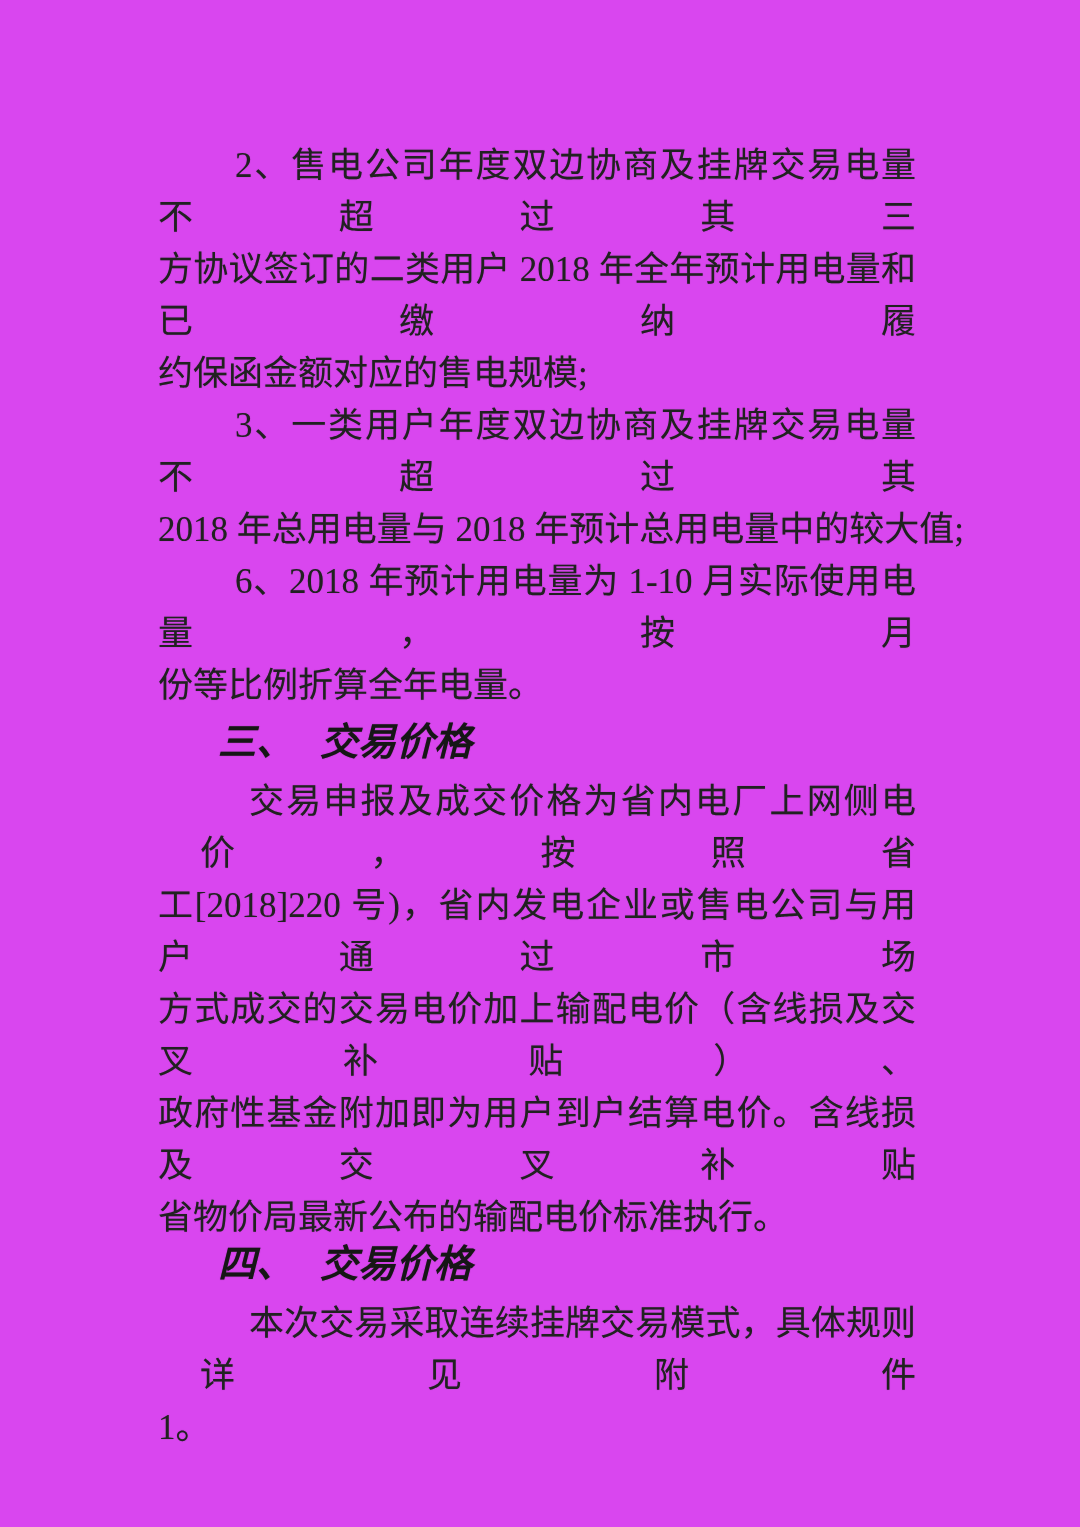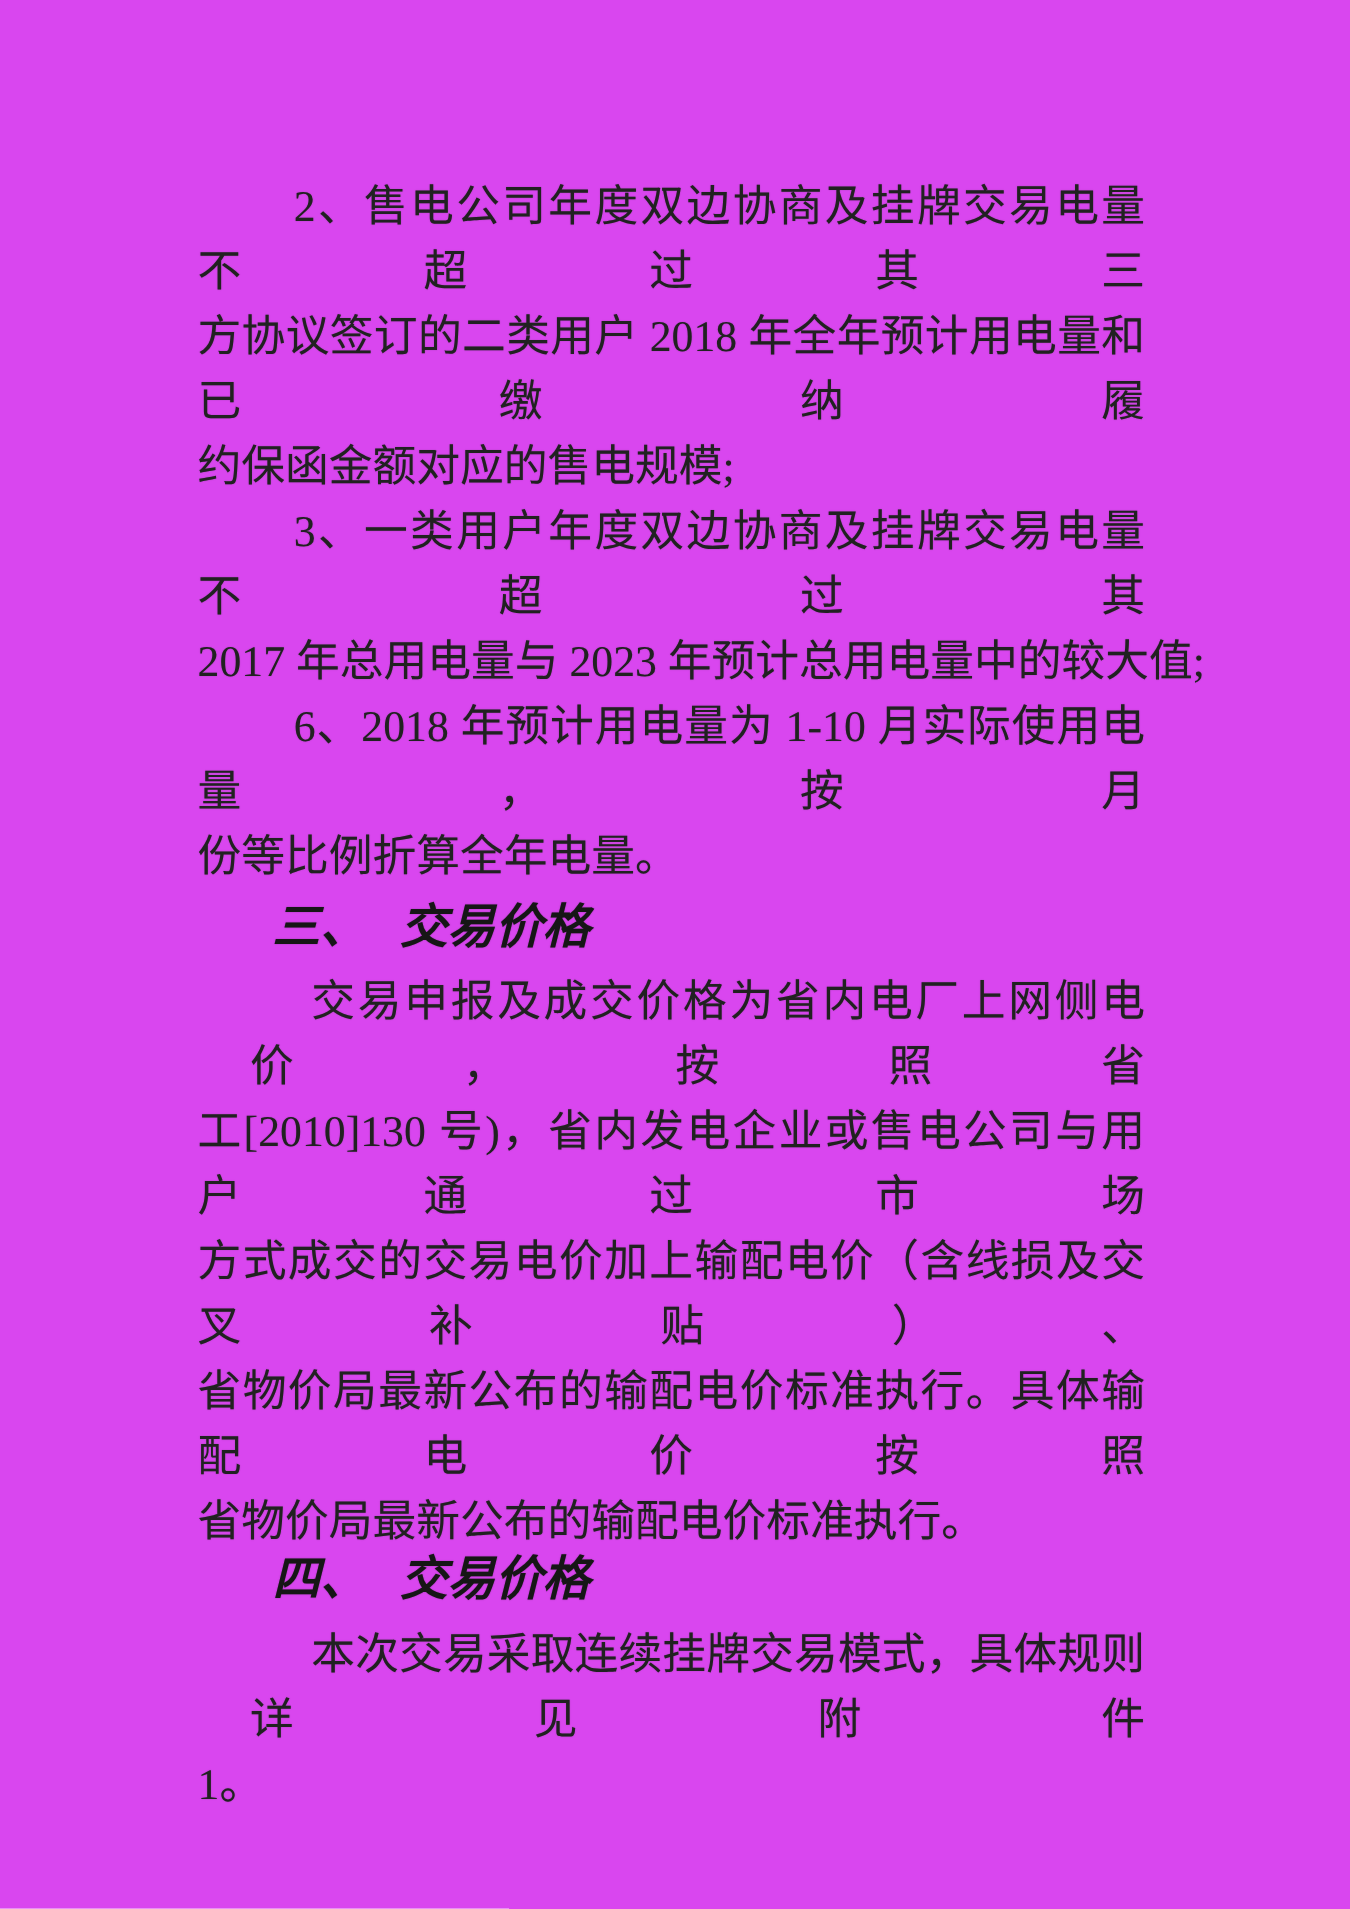--- a/index.html
+++ b/index.html
@@ -54,26 +54,26 @@
 </style>
 </head>
 <body>
 
 <div class="page">
   <div class="doc">
       <div class="line fill ind2_2">2、售电公司年度双边协商及挂牌交易电量不超过其三</div>
       <div class="line fill">方协议签订的二类用户 2018 年全年预计用电量和已缴纳履</div>
       <div class="line">约保函金额对应的售电规模;</div>
       <div class="line fill ind2_2">3、一类用户年度双边协商及挂牌交易电量不超过其</div>
-      <div class="line">2017 年总用电量与 2023 年预计总用电量中的较大值;</div>
+      <div class="line">2018 年总用电量与 2018 年预计总用电量中的较大值;</div>
       <div class="line fill ind2_2">6、2018 年预计用电量为 1-10 月实际使用电量，按月</div>
       <div class="line">份等比例折算全年电量。</div>
       <div class="heading hk1"><span class="hnum">三、</span><span class="htitle">交易价格</span></div>
       <div class="line fill ind1_4">交易申报及成交价格为省内电厂上网侧电价，按照省</div>
-      <div class="line fill">工[2010]130 号)，省内发电企业或售电公司与用户通过市场</div>
+      <div class="line fill">工[2018]220 号)，省内发电企业或售电公司与用户通过市场</div>
       <div class="line fill">方式成交的交易电价加上输配电价（含线损及交叉补贴）、</div>
-      <div class="line fill">省物价局最新公布的输配电价标准执行。具体输配电价按照</div>
+      <div class="line fill">政府性基金附加即为用户到户结算电价。含线损及交叉补贴</div>
       <div class="line">省物价局最新公布的输配电价标准执行。</div>
       <div class="heading hk2"><span class="hnum">四、</span><span class="htitle">交易价格</span></div>
       <div class="line fill ind1_4">本次交易采取连续挂牌交易模式，具体规则详见附件</div>
       <div class="line">1。</div>
     </div>
 </div>
 
 </body></html>

